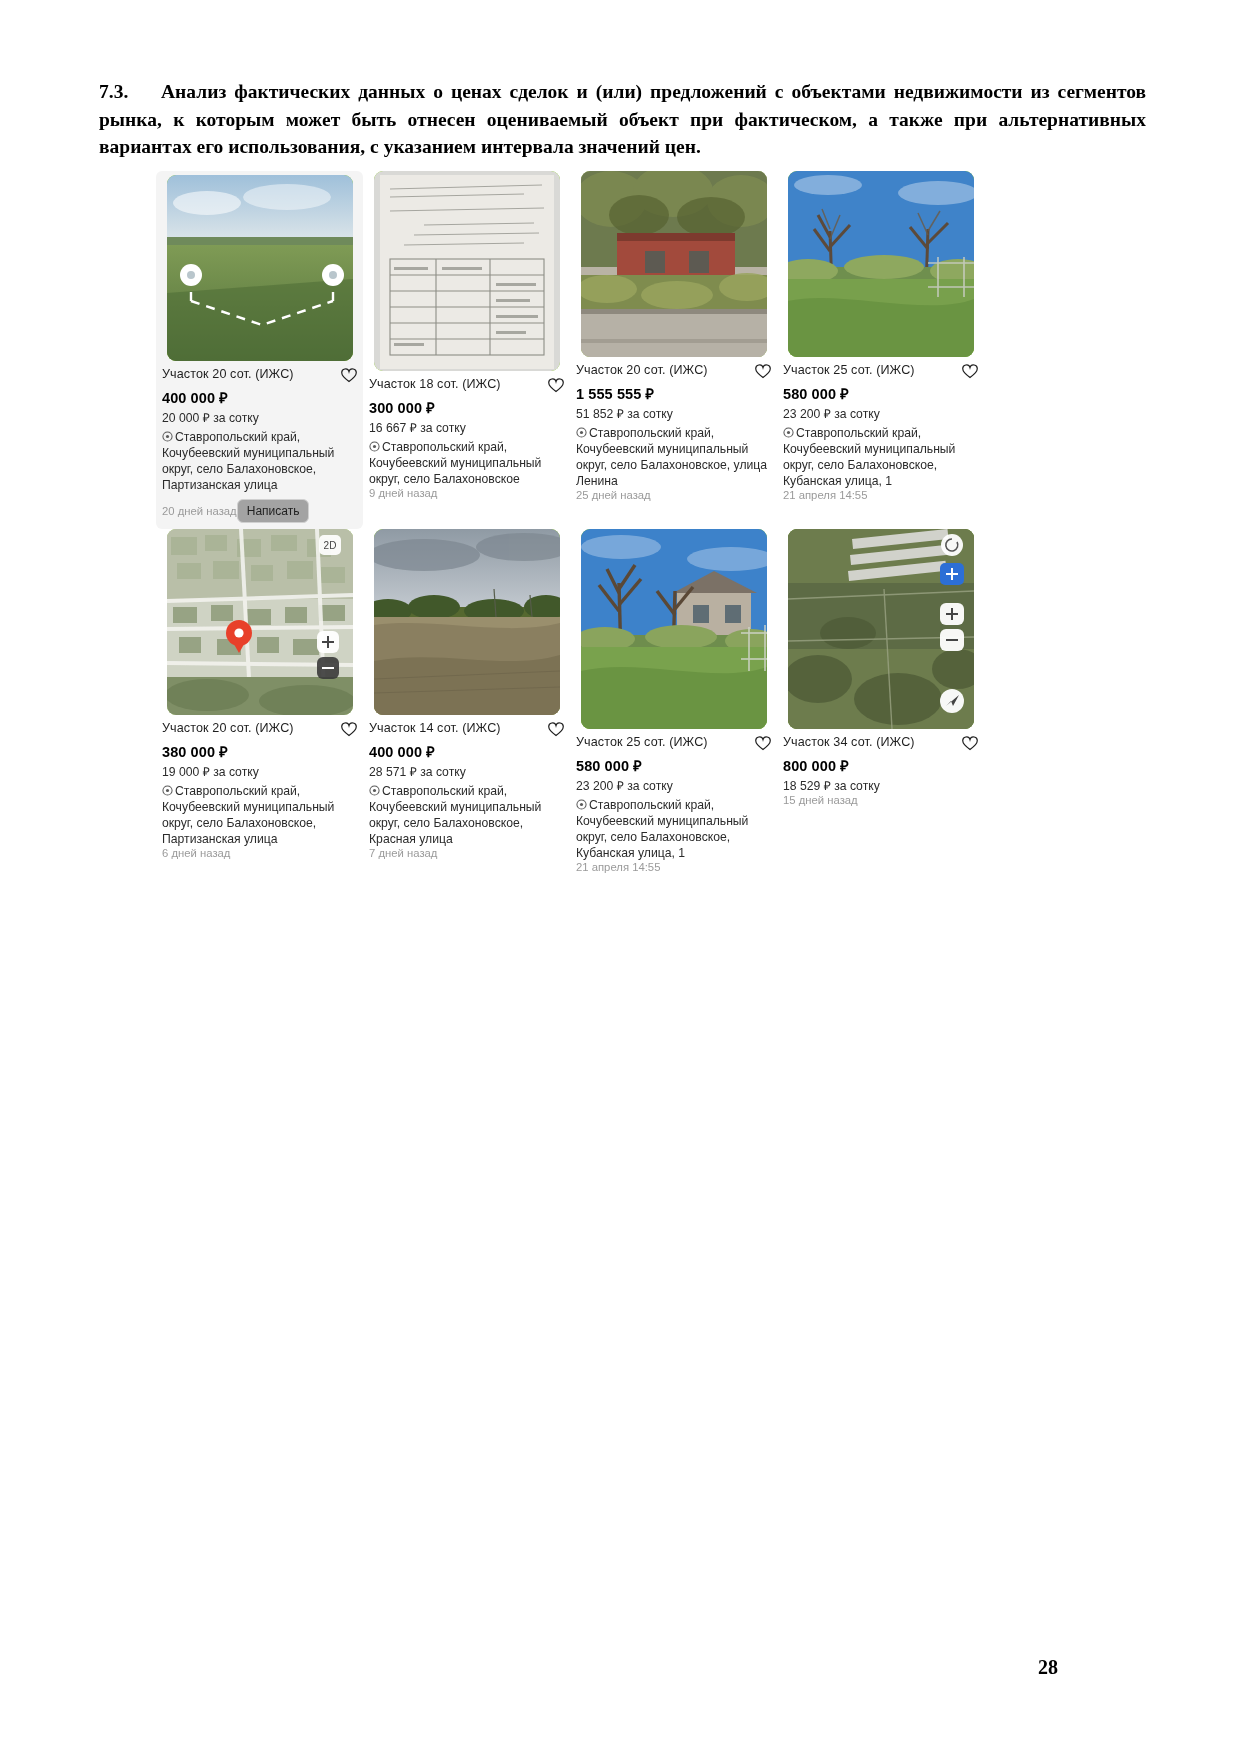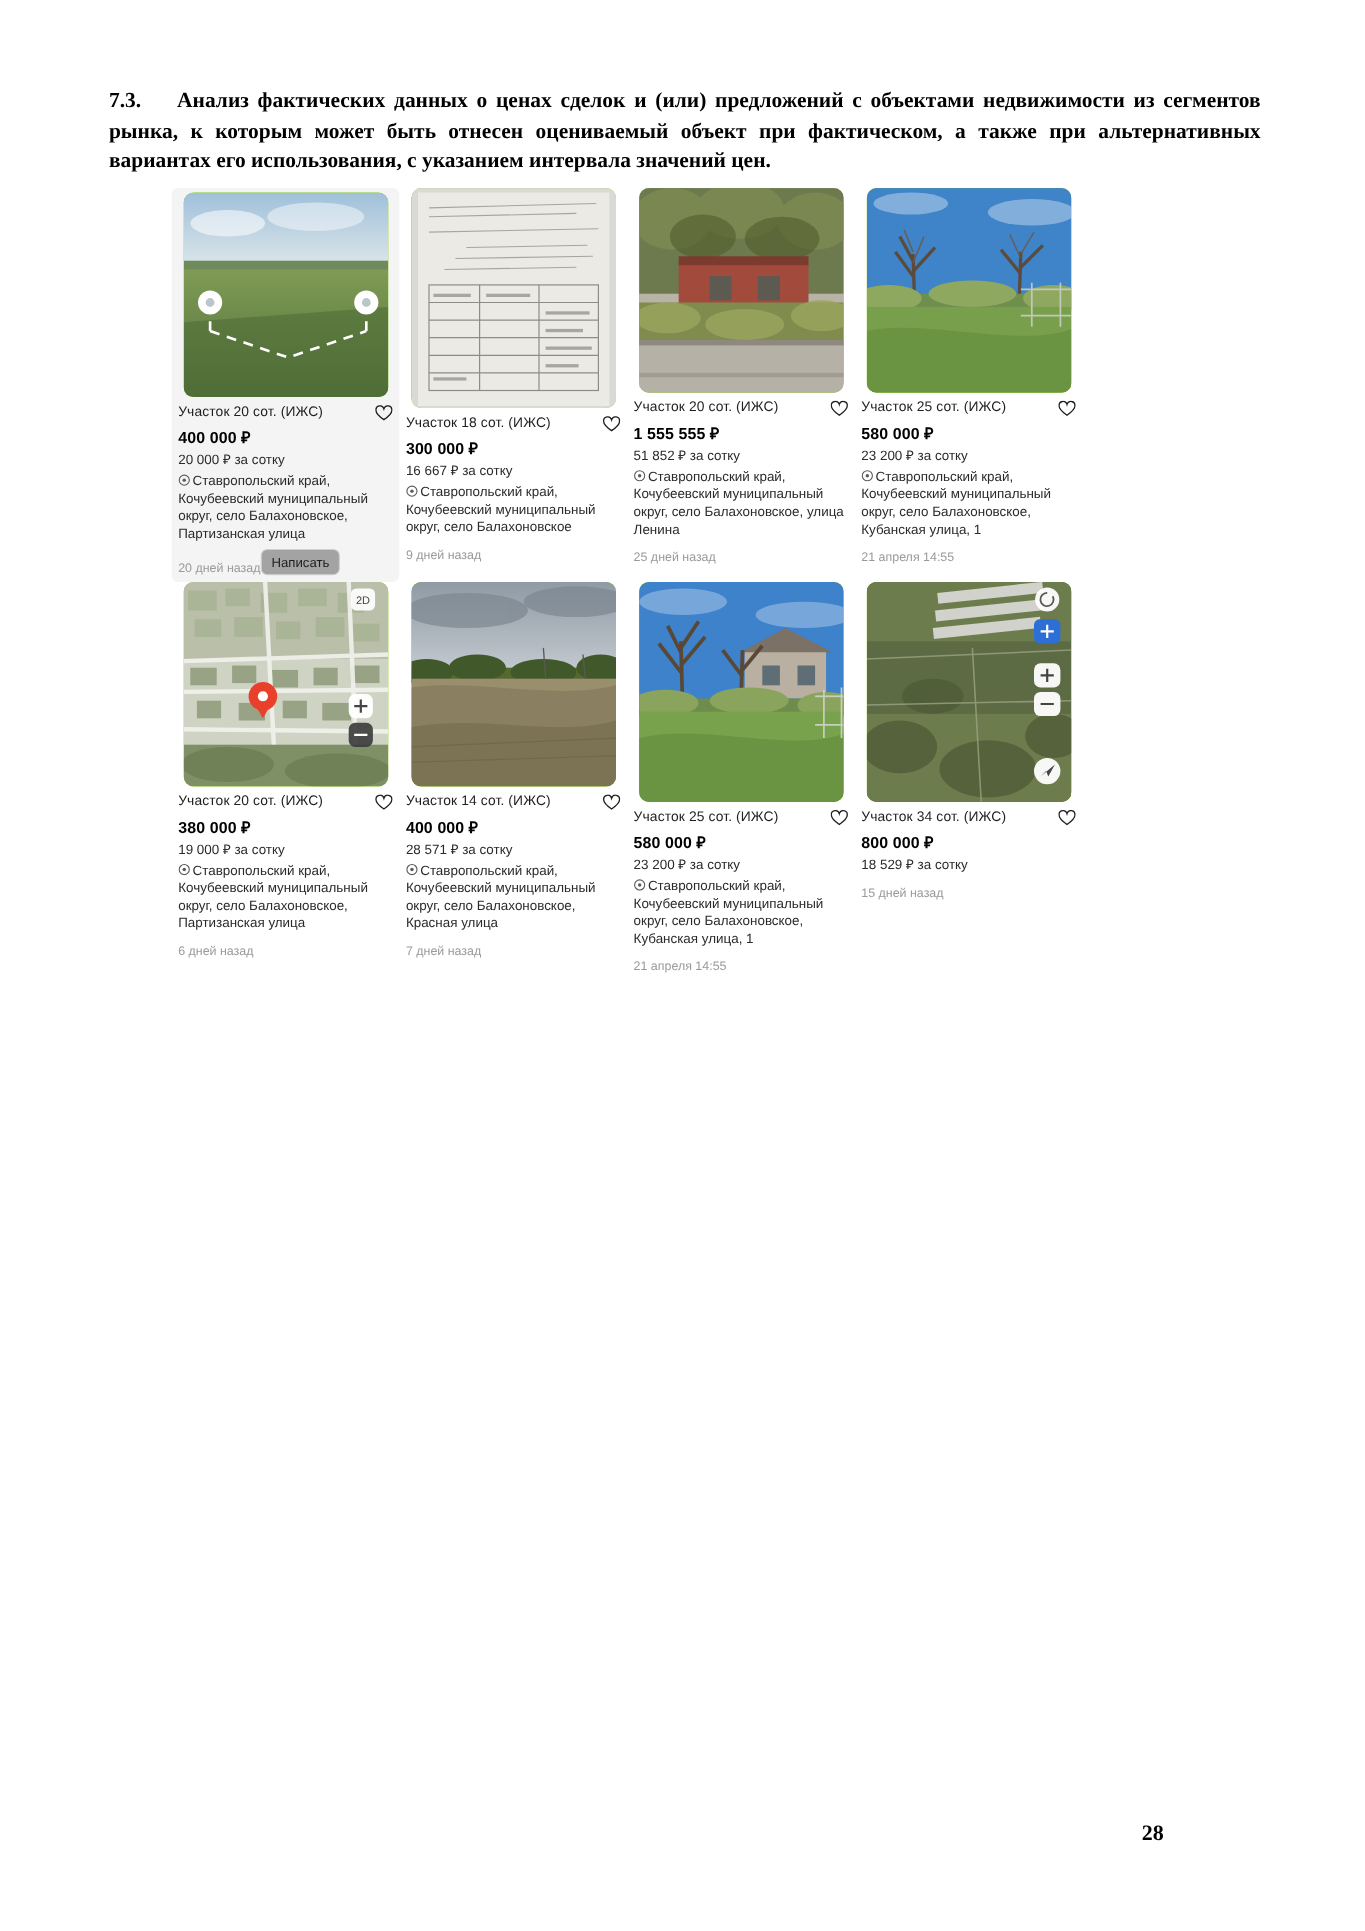--- a/index.html
+++ b/index.html
@@ -122,21 +122,21 @@
   }
   .addr .pin {
     display: inline-block;
     margin-right: 2px;
     position: relative;
     top: 1px;
   }
   .date {
     font-size: 11.3px;
     color: #9a9a9a;
-    margin-top: 12px;
+    margin-top: 0;
   }
   .bottom-row {
     display: flex;
     align-items: center;
     margin-top: 6px;
   }
   .write-btn {
     font-family: "Liberation Sans", sans-serif;
     font-size: 12px;
     color: #1f1f1f;

